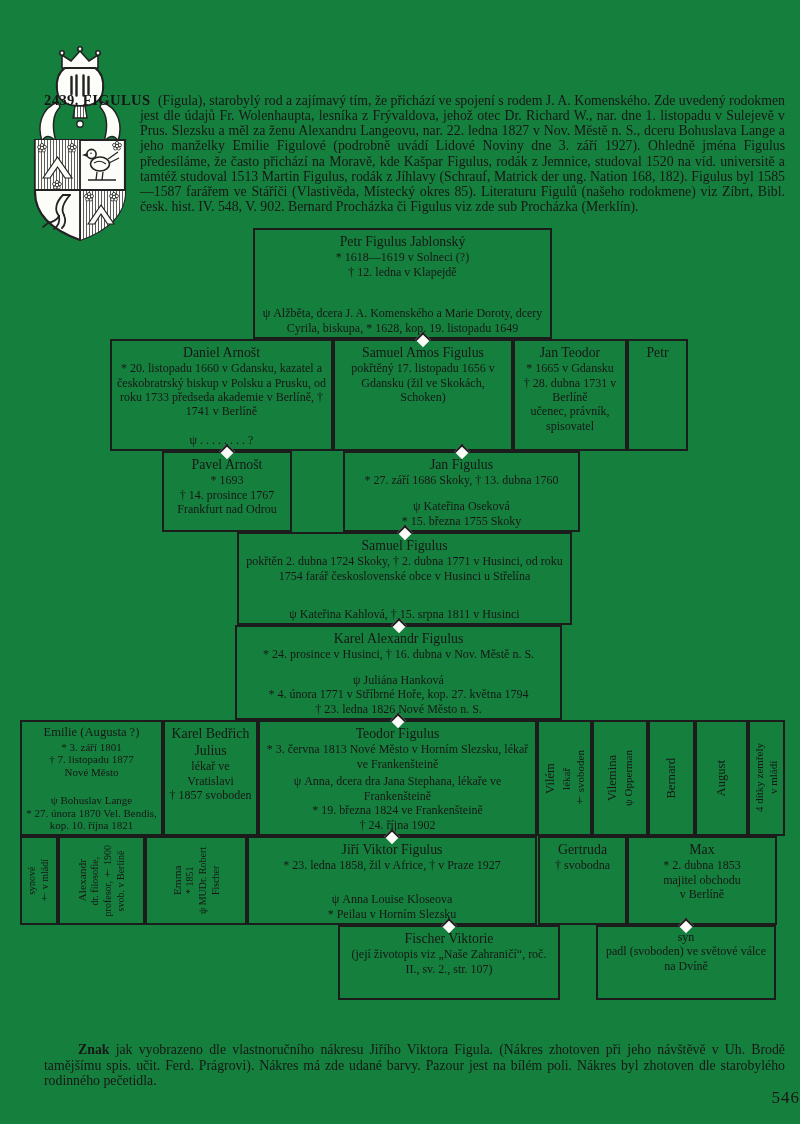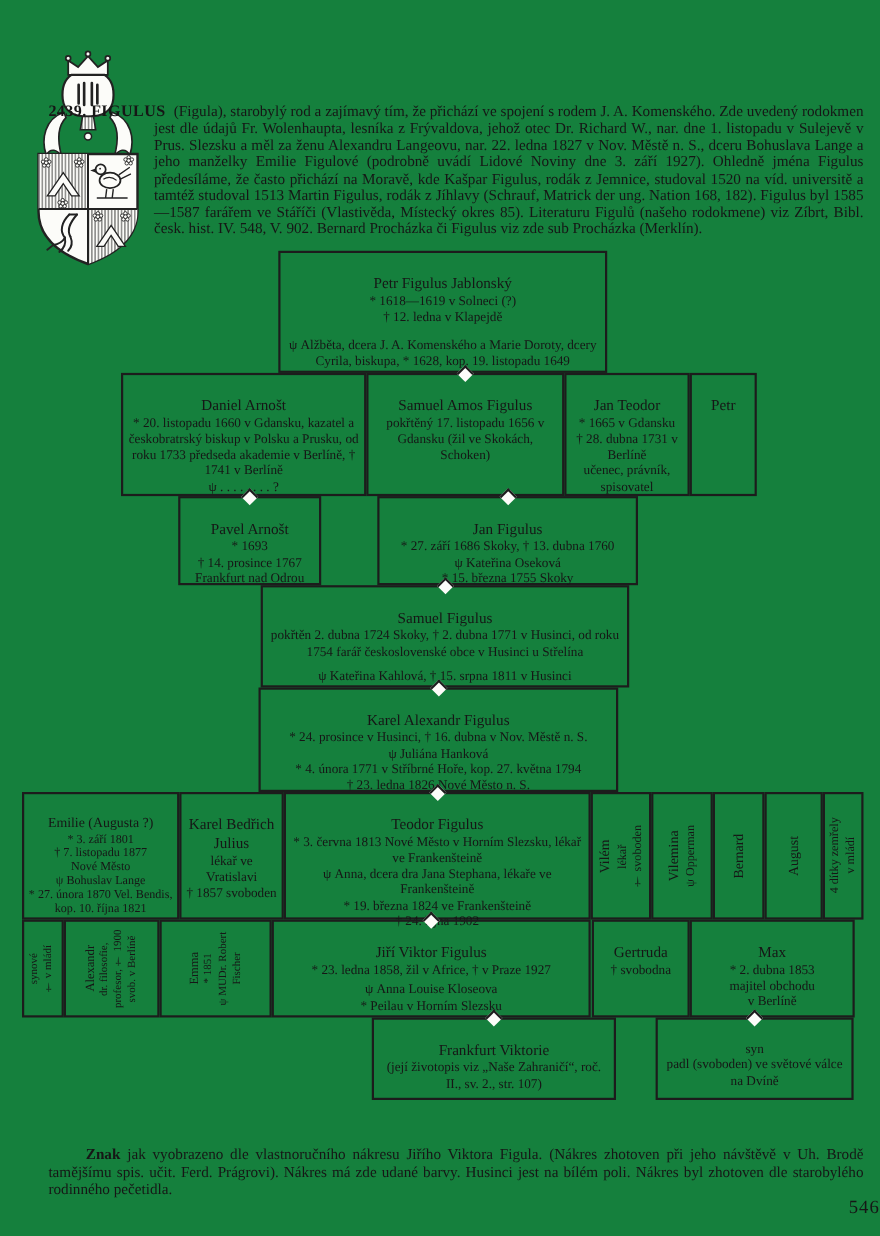--- a/index.html
+++ b/index.html
@@ -8,21 +8,21 @@
         font-family:"Liberation Serif","DejaVu Serif",serif;color:#161616;overflow:hidden;}
   
   .intro{position:absolute;left:44px;top:79px;width:741px;box-sizing:border-box;
          padding-left:96px;text-indent:-96px;text-align:justify;
          font-size:13.8px;line-height:15.2px;}
   .ehead{font-weight:bold;font-size:14.6px;letter-spacing:.4px;margin-right:4px;}
   
   .arms{position:absolute;left:28px;top:44px;}
   
   .tb{position:absolute;box-sizing:border-box;border:2px solid #1c1c1c;background:transparent;
-      display:flex;flex-direction:column;align-items:center;padding:19px 4px 2px;
+      display:flex;flex-direction:column;align-items:center;padding:3px 4px 2px;
       font-size:12px;line-height:1.2;text-align:center;}
   .tb .nm{font-size:13.8px;line-height:1.25;white-space:pre-line;}
   .tb .bd{white-space:pre-line;}
   .tb .sp{white-space:pre-line;margin-top:auto;}
   .tb.tight{font-size:11px;line-height:1.15;text-align:center;}
   .tb.tight .nm{font-size:12.6px;}
   .notch::after{content:"";position:absolute;top:-7px;left:50%;width:9px;height:9px;
       background:#fcfcf9;border-top:2px solid #1c1c1c;border-left:2px solid #1c1c1c;
       transform:translateX(-50%) rotate(45deg);}
   
@@ -254,25 +254,25 @@
     <div class="nm">Gertruda</div>
     <div class="bd">† svobodna</div>
   </div>
   <div class="tb b22">
     <div class="nm">Max</div>
     <div class="bd">* 2. dubna 1853
 majitel obchodu
 v Berlíně</div>
   </div>
   <div class="tb b24 notch">
-    <div class="nm">Frankfurt Viktorie</div>
+    <div class="nm">Fischer Viktorie</div>
     <div class="bd">(její životopis viz „Naše Zahraničí“, roč. II., sv. 2., str. 107)</div>
   </div>
   <div class="tb b25 notch">
     <div class="bd">syn</div>
     <div class="bd">padl (svoboden) ve světové válce na Dvíně</div>
   </div>
 
-  <p class="footer"><b>Znak</b><span> jak vyobrazeno dle vlastnoručního nákresu Jiřího Viktora Figula. (Nákres zhotoven při jeho návštěvě v Uh. Brodě tamějšímu spis. učit. Ferd. Prágrovi). Nákres má zde udané barvy. Husinci jest na bílém poli. Nákres byl zhotoven dle starobylého rodinného pečetidla.</span></p>
+  <p class="footer"><b>Znak</b><span> jak vyobrazeno dle vlastnoručního nákresu Jiřího Viktora Figula. (Nákres zhotoven při jeho návštěvě v Uh. Brodě tamějšímu spis. učit. Ferd. Prágrovi). Nákres má zde udané barvy. Pazour jest na bílém poli. Nákres byl zhotoven dle starobylého rodinného pečetidla.</span></p>
 
   <div class="pagenum">546</div>
 
 </div>
 
 </body></html>

